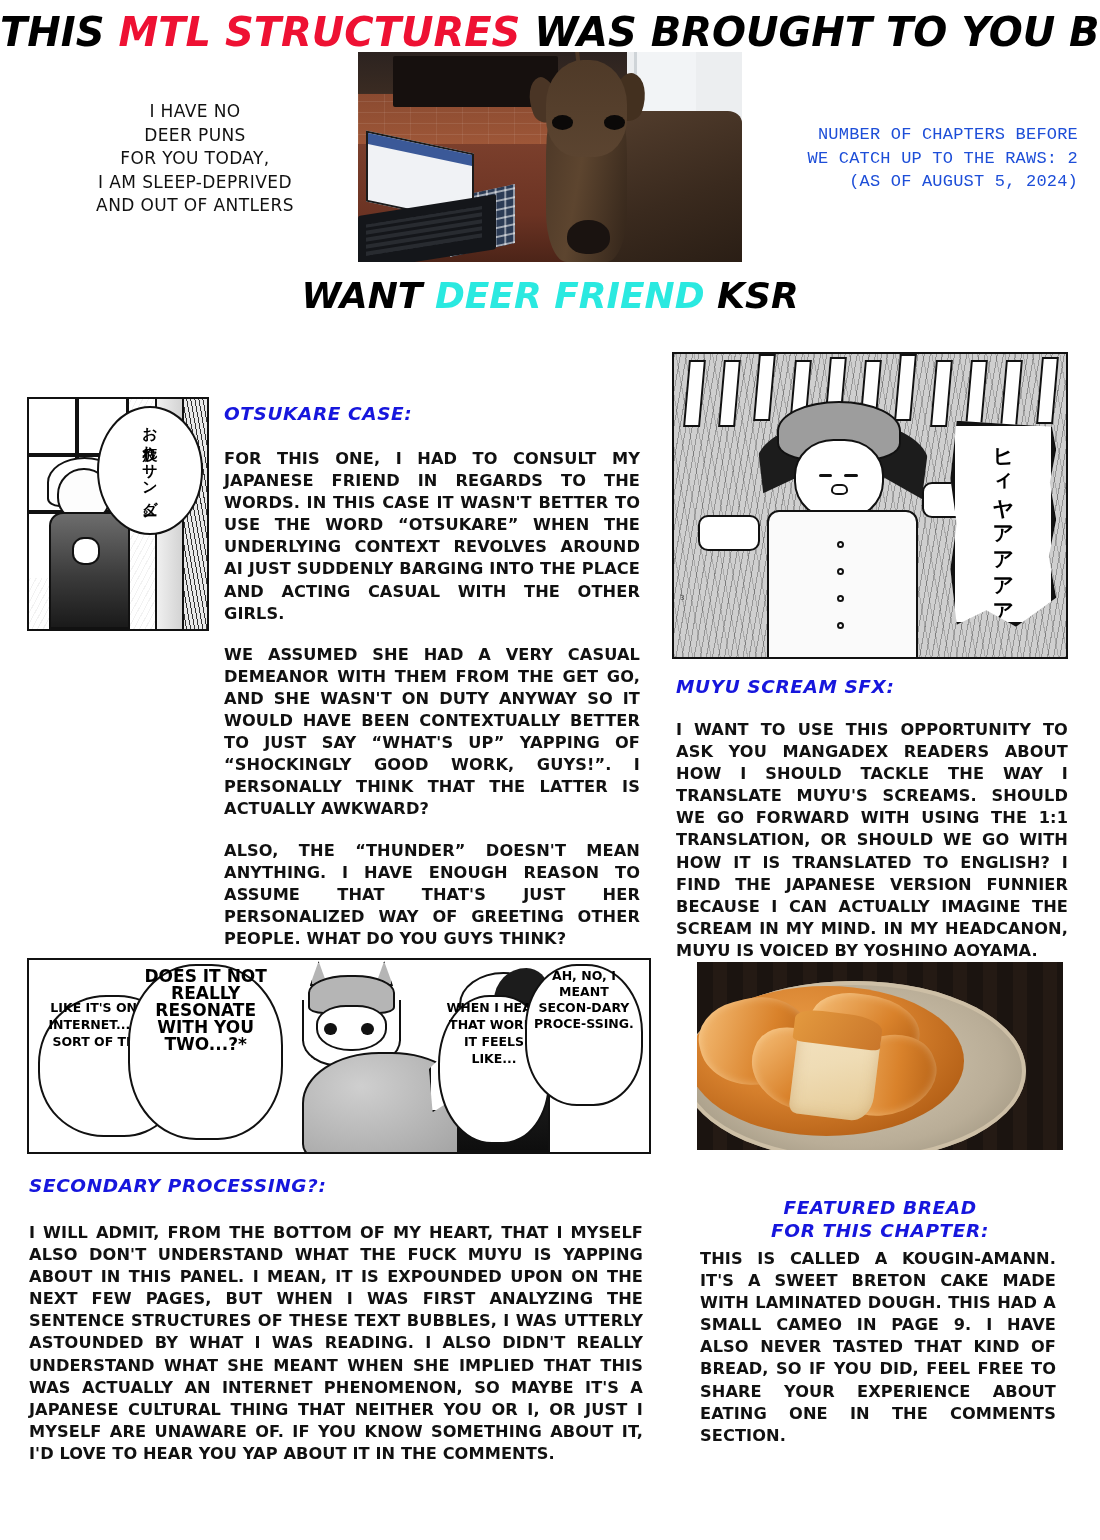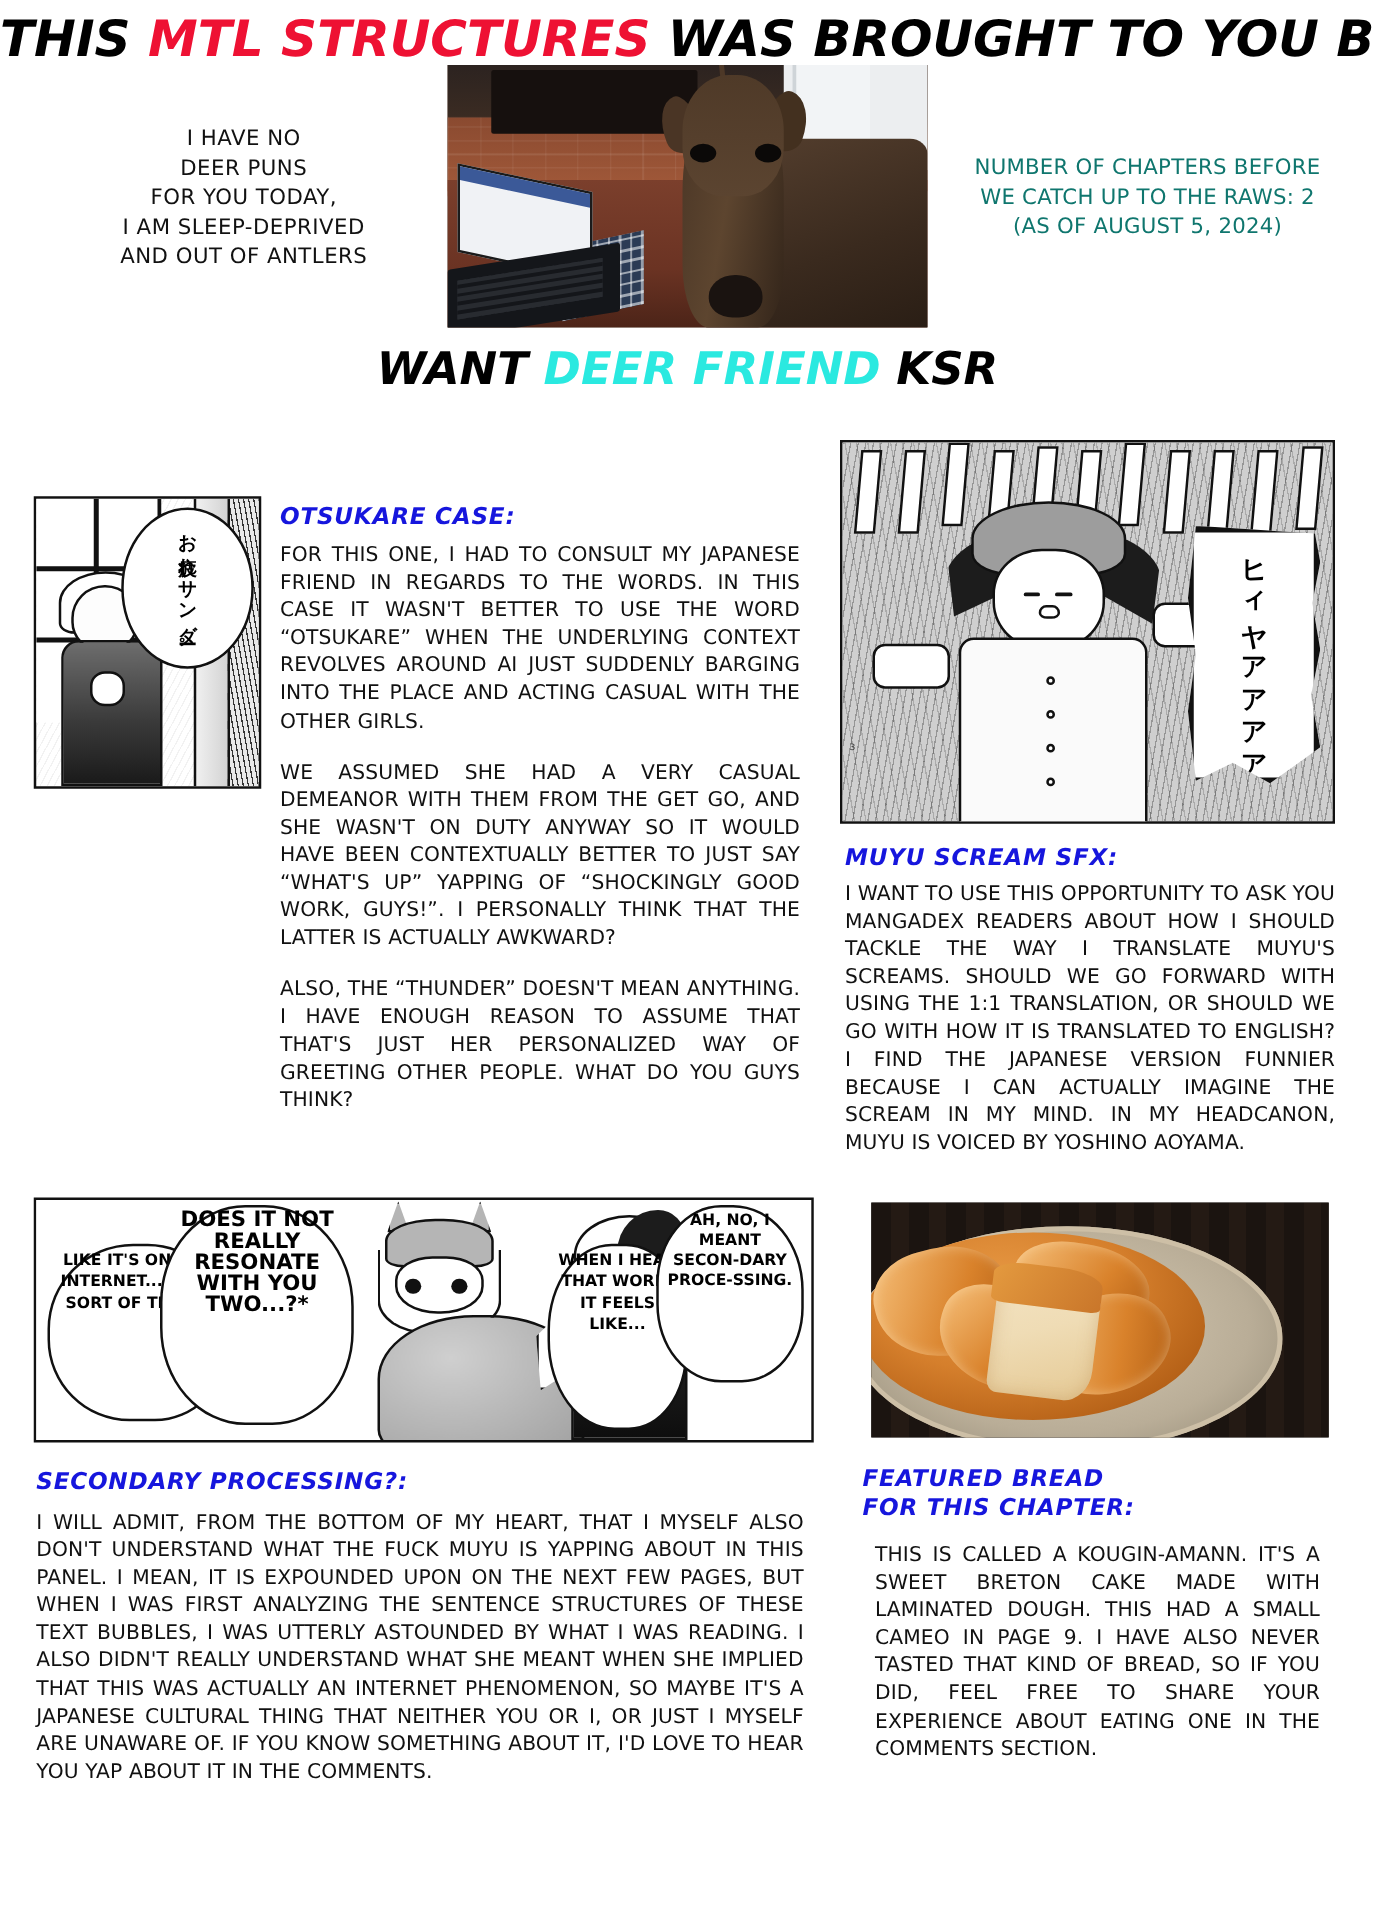--- a/index.html
+++ b/index.html
@@ -37,23 +37,24 @@
 
   .pun-block{
     position:absolute; left:50px; top:100px; width:290px;
     text-align:center;
     font-size:17px; line-height:23.5px; color:#111;
     font-family:"DejaVu Sans", sans-serif;
     letter-spacing:.4px;
   }
   .chapters-block{
     position:absolute; left:758px; top:123px; width:320px;
-    text-align:center;
-    font-size:17px; line-height:23.5px; color:#0f766e;
+    text-align:right;
+    font-size:17px; line-height:23.5px; color:#1d4ed8;
     letter-spacing:.2px;
+    font-family:Liberation Mono, monospace;
   }
 
   
   .deer-photo{
     position:absolute; left:358px; top:52px; width:384px; height:210px;
     overflow:hidden;
     background:#5a4336;
   }
   .deer-photo .room-wall{
     position:absolute; left:0; top:0; width:100%; height:48%;
@@ -411,33 +412,33 @@
     font-size:18.5px; line-height:24px; letter-spacing:.6px;
     font-family:"DejaVu Sans", sans-serif;
   }
   .bodytext{
     position:absolute;
     color:#111; font-size:16.2px; line-height:22.1px;
     text-align:justify; text-justify:inter-word;
     font-family:"DejaVu Sans", sans-serif;
     letter-spacing:.1px;
   }
-  .bodytext p{ margin:1px 0 19px 0; }
+  .bodytext p{ margin:16px 0 19px 0;font-weight:bold; }
   .bodytext p:last-child{ margin-bottom:0; }
 
   .h-otsukare{ left:224px; top:402px; width:420px; }
   .t-otsukare{ left:224px; top:432px; width:416px; }
 
   .h-muyu{ left:676px; top:675px; width:400px; }
   .t-muyu{ left:676px; top:703px; width:392px; }
 
   .h-secondary{ left:29px; top:1174px; width:620px; }
   .t-secondary{ left:29px; top:1206px; width:614px; }
 
-  .h-bread{ left:690px; top:1172px; width:380px; line-height:23px; }
+  .h-bread{ left:690px; top:1196px; width:380px; text-align:center; line-height:23px; }
   .t-bread{ left:700px; top:1232px; width:356px; }
 </style>
 </head>
 <body>
 
 <div class="page">
 
   <div class="banner-title">
     <span>THIS </span><span class="hl">MTL STRUCTURES</span><span> WAS BROUGHT TO YOU BY</span>
   </div>

